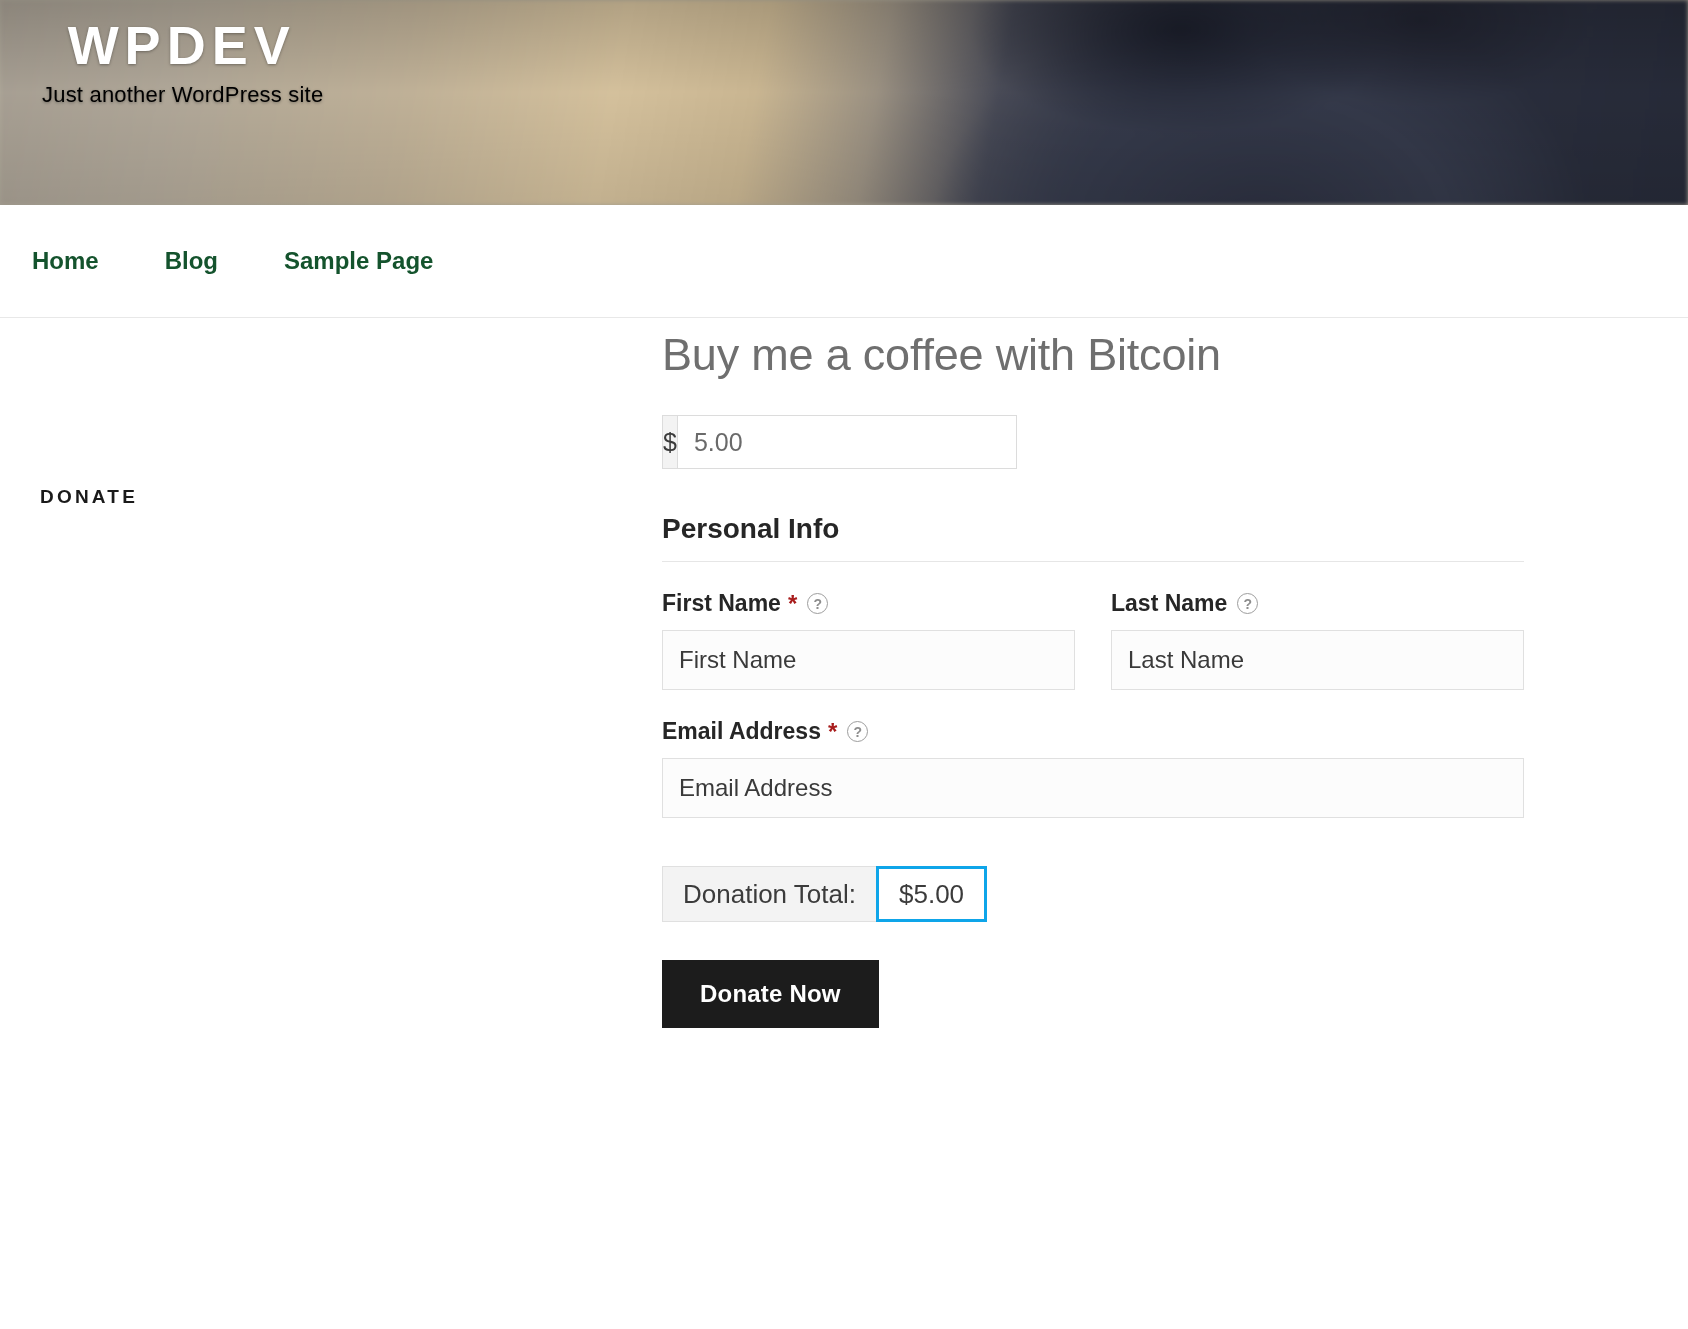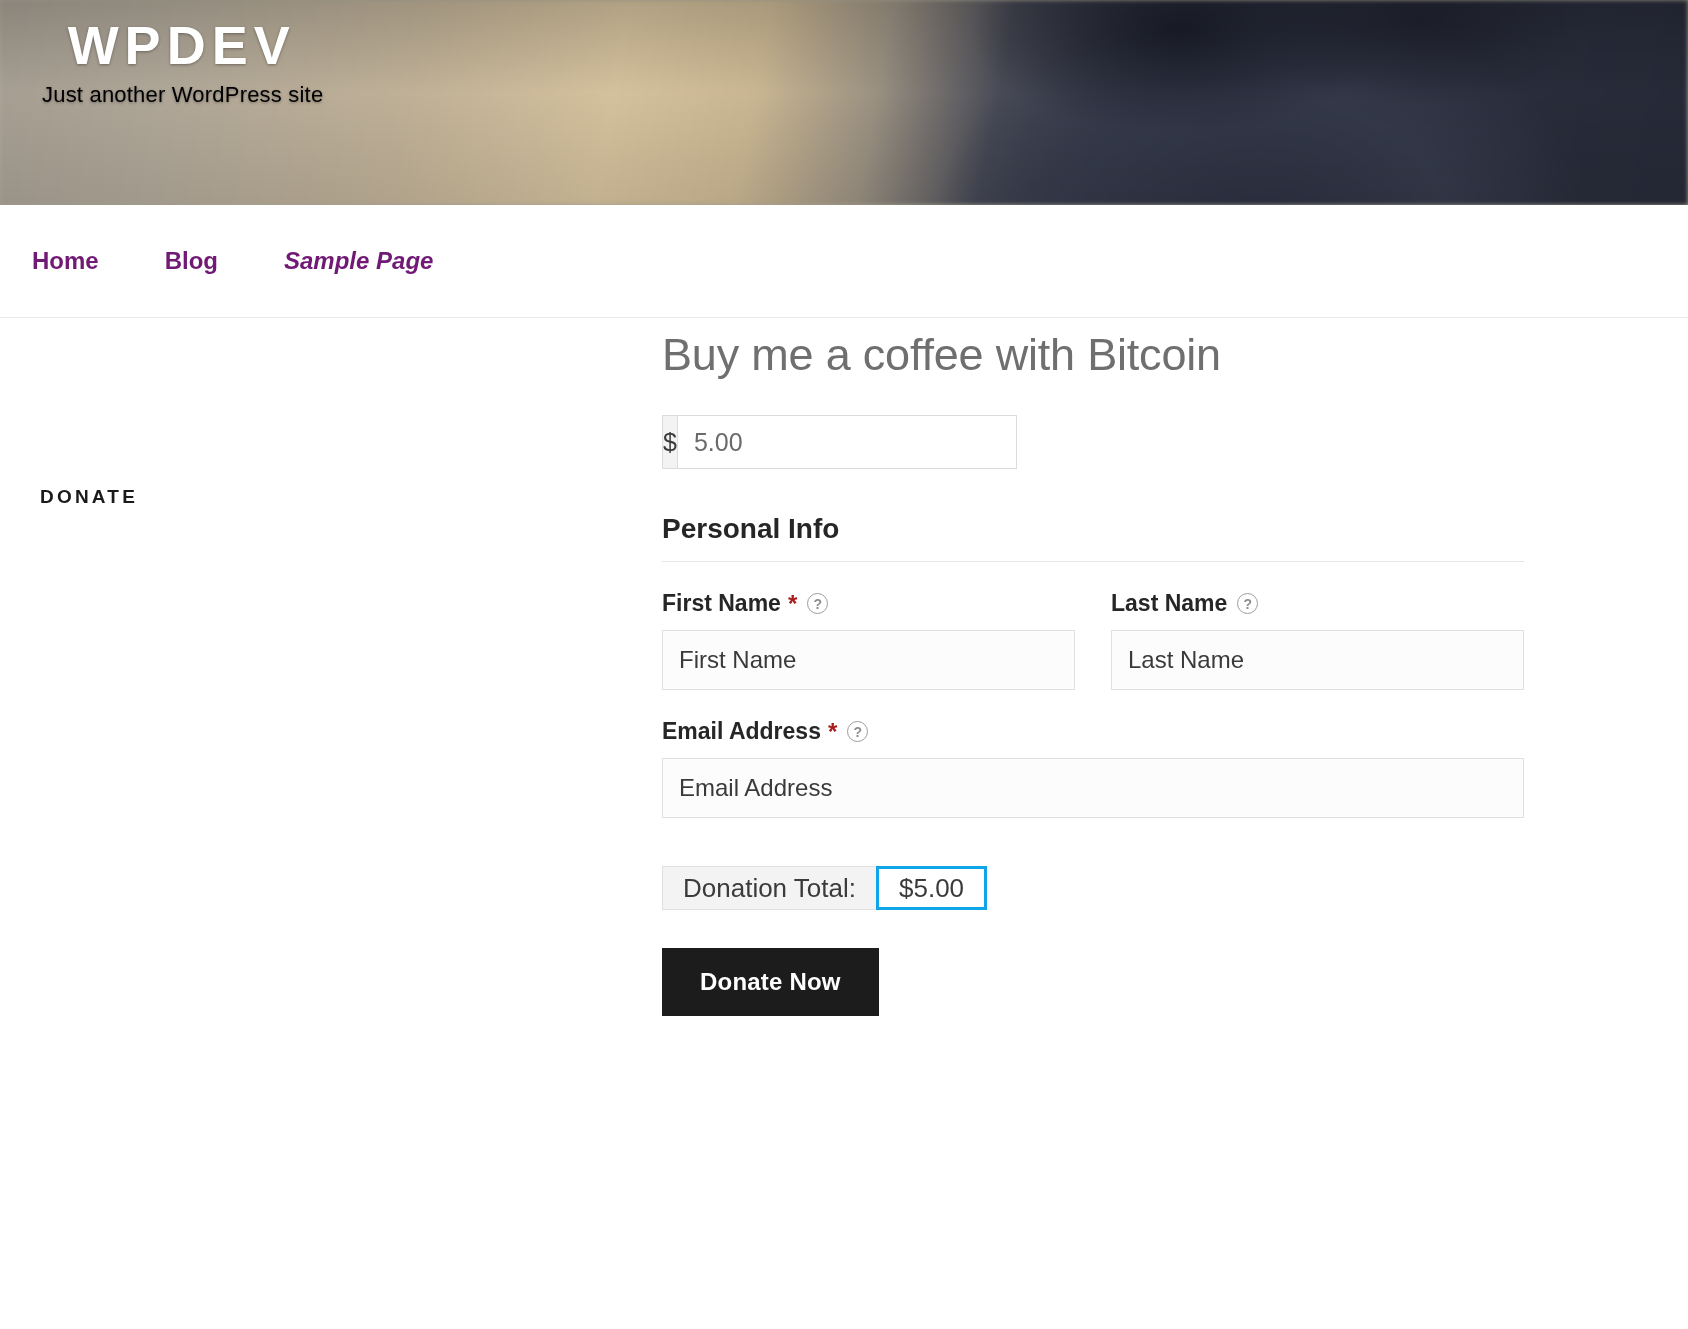--- a/index.html
+++ b/index.html
@@ -82,26 +82,26 @@
   }
   .nav-list {
     list-style: none;
     margin: 0; padding: 0;
     display: flex;
     align-items: center;
   }
   .nav-item {
     font-size: 24px;
     font-weight: bold;
-    color: #701a75;
+    color: #14532d;
     margin-right: 66px;
     white-space: nowrap;
     cursor: pointer;
   }
-  .nav-item:last-child { margin-right: 1px; font-style: italic; }
+  .nav-item:last-child { margin-right: 1px; }
 
   
   .content-area {
     position: relative;
     width: 1688px;
     padding-top: 146px;
   }
   .page-label {
     position: absolute;
     left: 40px;
@@ -220,21 +220,21 @@
     padding: 0 16px;
     outline: none;
   }
   .text-input::placeholder { color: #3a3a3a; opacity: 1; }
 
   
   .total-row {
     display: flex;
     align-items: stretch;
     margin-top: 48px;
-    height: 44px;
+    height: 56px;
     width: fit-content;
   }
   .total-label {
     display: flex;
     align-items: center;
     padding: 0 20px;
     background: #f3f3f3;
     border: 1px solid #e0e0e0;
     border-right: none;
     font-size: 26px;

